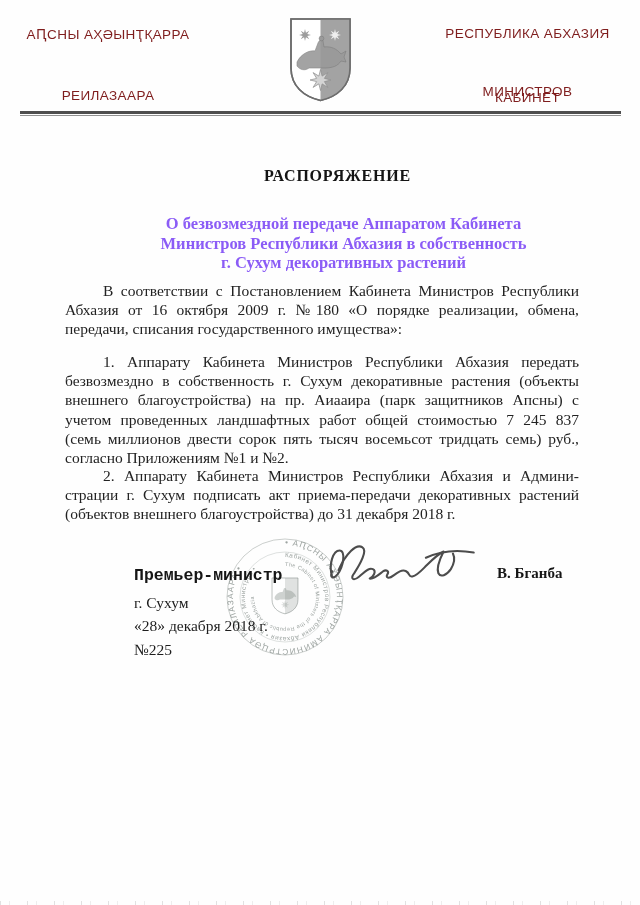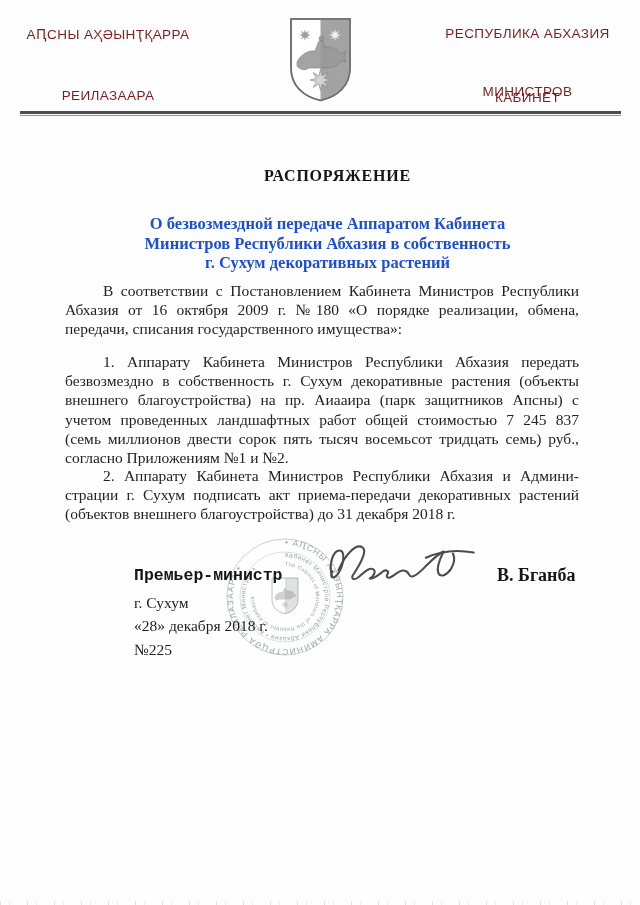--- a/index.html
+++ b/index.html
@@ -17,35 +17,35 @@
   .emblem{position:absolute;left:287px;top:16px;width:67px;height:88px;}
   .rule{
     position:absolute;top:111px;left:20px;width:601px;height:1px;
     border-top:3px solid #4e4e4e;border-bottom:1px solid #919191;
   }
   .doc-title{
     position:absolute;top:167px;left:65px;width:545px;text-align:center;
     font-weight:bold;font-size:16px;letter-spacing:.8px;color:#141414;
   }
   .doc-subtitle{
-    position:absolute;top:214px;left:55px;width:545px;text-align:center;
-    font-weight:bold;font-size:16.5px;line-height:19.5px;color:#1d4ed8;
+    position:absolute;top:214px;left:71px;width:545px;text-align:center;
+    font-weight:bold;font-size:16.5px;line-height:19.5px;color:#8b5cf6;
   }
   .bodyblock{
     position:absolute;left:65px;width:514px;
     font-size:15.5px;line-height:19.2px;color:#222;
   }
   #para1{top:281px;}
   #item1{top:352px;}
   #item2{top:466px;}
   .jl{text-align:justify;text-align-last:justify;}
   .jlast{text-align:left;}
   .ind{padding-left:38px;}
   .sig-title{position:absolute;left:134px;top:566px;font-weight:bold;font-size:16.5px;color:#161616;z-index:3;font-family:Liberation Mono, monospace;}
-  .sig-name{position:absolute;left:497px;top:565px;font-weight:bold;font-size:18px;color:#161616;z-index:3;}
+  .sig-name{position:absolute;left:497px;top:565px;font-weight:bold;font-size:15px;color:#161616;z-index:3;}
   .sig-city{position:absolute;left:134px;top:594px;font-size:15.5px;z-index:3;}
   .sig-date{position:absolute;left:134px;top:617px;font-size:15.5px;z-index:3;}
   .sig-num{position:absolute;left:134px;top:641px;font-size:15.5px;z-index:3;}
   .stamp{position:absolute;left:219px;top:531px;width:132px;height:132px;z-index:1;}
   .stamp text{
     font-family:"Liberation Sans","DejaVu Sans",sans-serif;
     fill:rgba(118,128,124,.72);
   }
   .signature{position:absolute;left:325px;top:539px;width:156px;height:52px;z-index:4;}
   .scan-noise{

